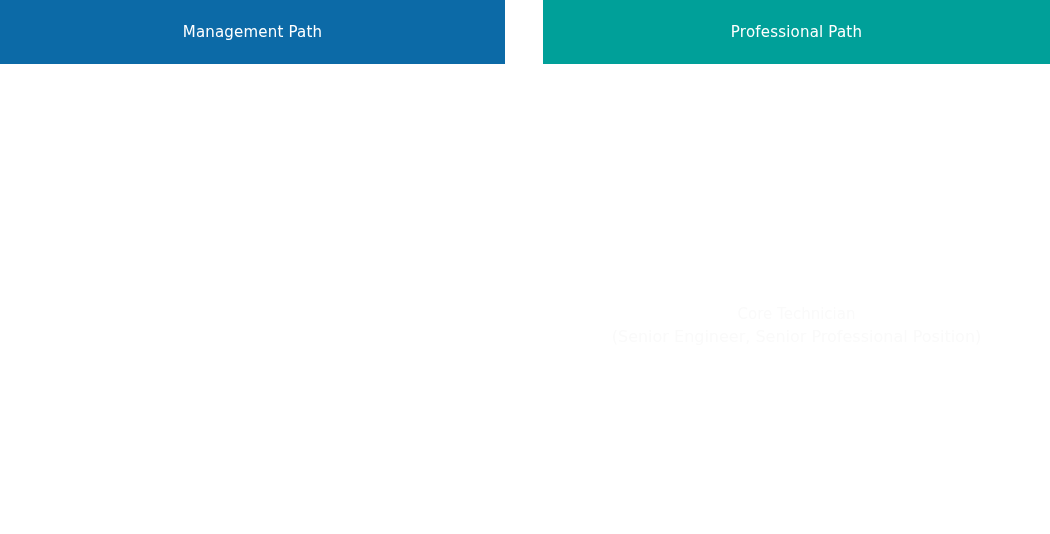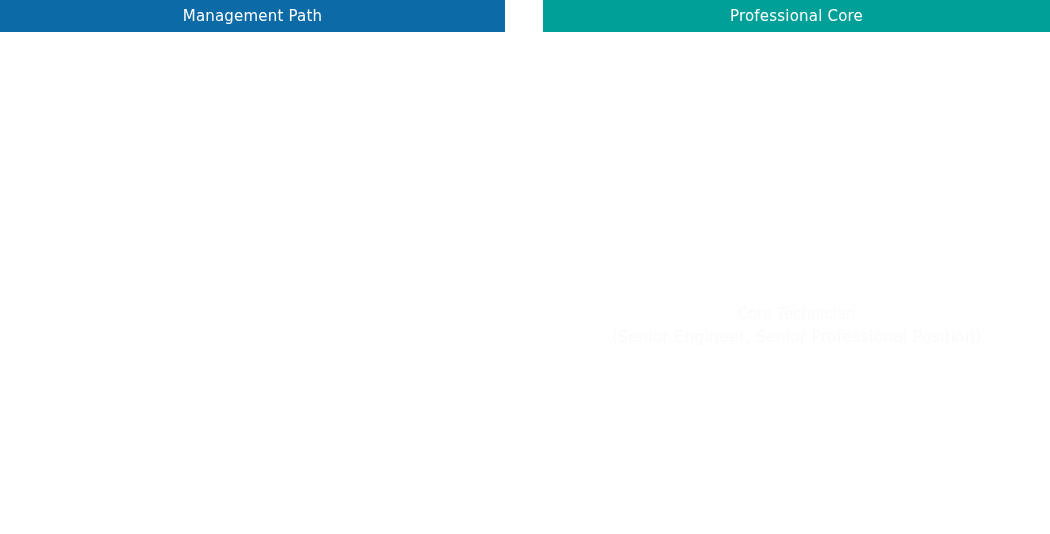--- a/index.html
+++ b/index.html
@@ -12,21 +12,21 @@
   }
   .canvas {
     position: absolute;
     top: 0; left: 0;
     width: 1050px; height: 534px;
     background: #ffffff;
   }
   .path-header {
     position: absolute;
     top: 0;
-    height: 32px;
+    height: 64px;
     display: flex;
     align-items: center;
     justify-content: center;
     font-size: 15px;
     letter-spacing: 0.2px;
   }
   .path-header.management {
     left: 0;
     width: 505px;
   }
@@ -53,21 +53,21 @@
 </head>
 <body>
 
 <div class="canvas">
 
   <div class="path-header management" style="background: rgb(12, 106, 167); color: rgb(255, 255, 255);">
     <span>Management Path</span>
   </div>
 
   <div class="path-header professional" style="background: rgb(0, 160, 153); color: rgb(255, 255, 255);">
-    <span>Professional Core</span>
+    <span>Professional Path</span>
   </div>
 
   <div class="faded-node" style="color: rgb(250, 250, 250);">
     <div class="node-title">Core Technician</div>
     <div class="node-subtitle">(Senior Engineer, Senior Professional Position)</div>
   </div>
 
 </div>
 
 </body></html>

